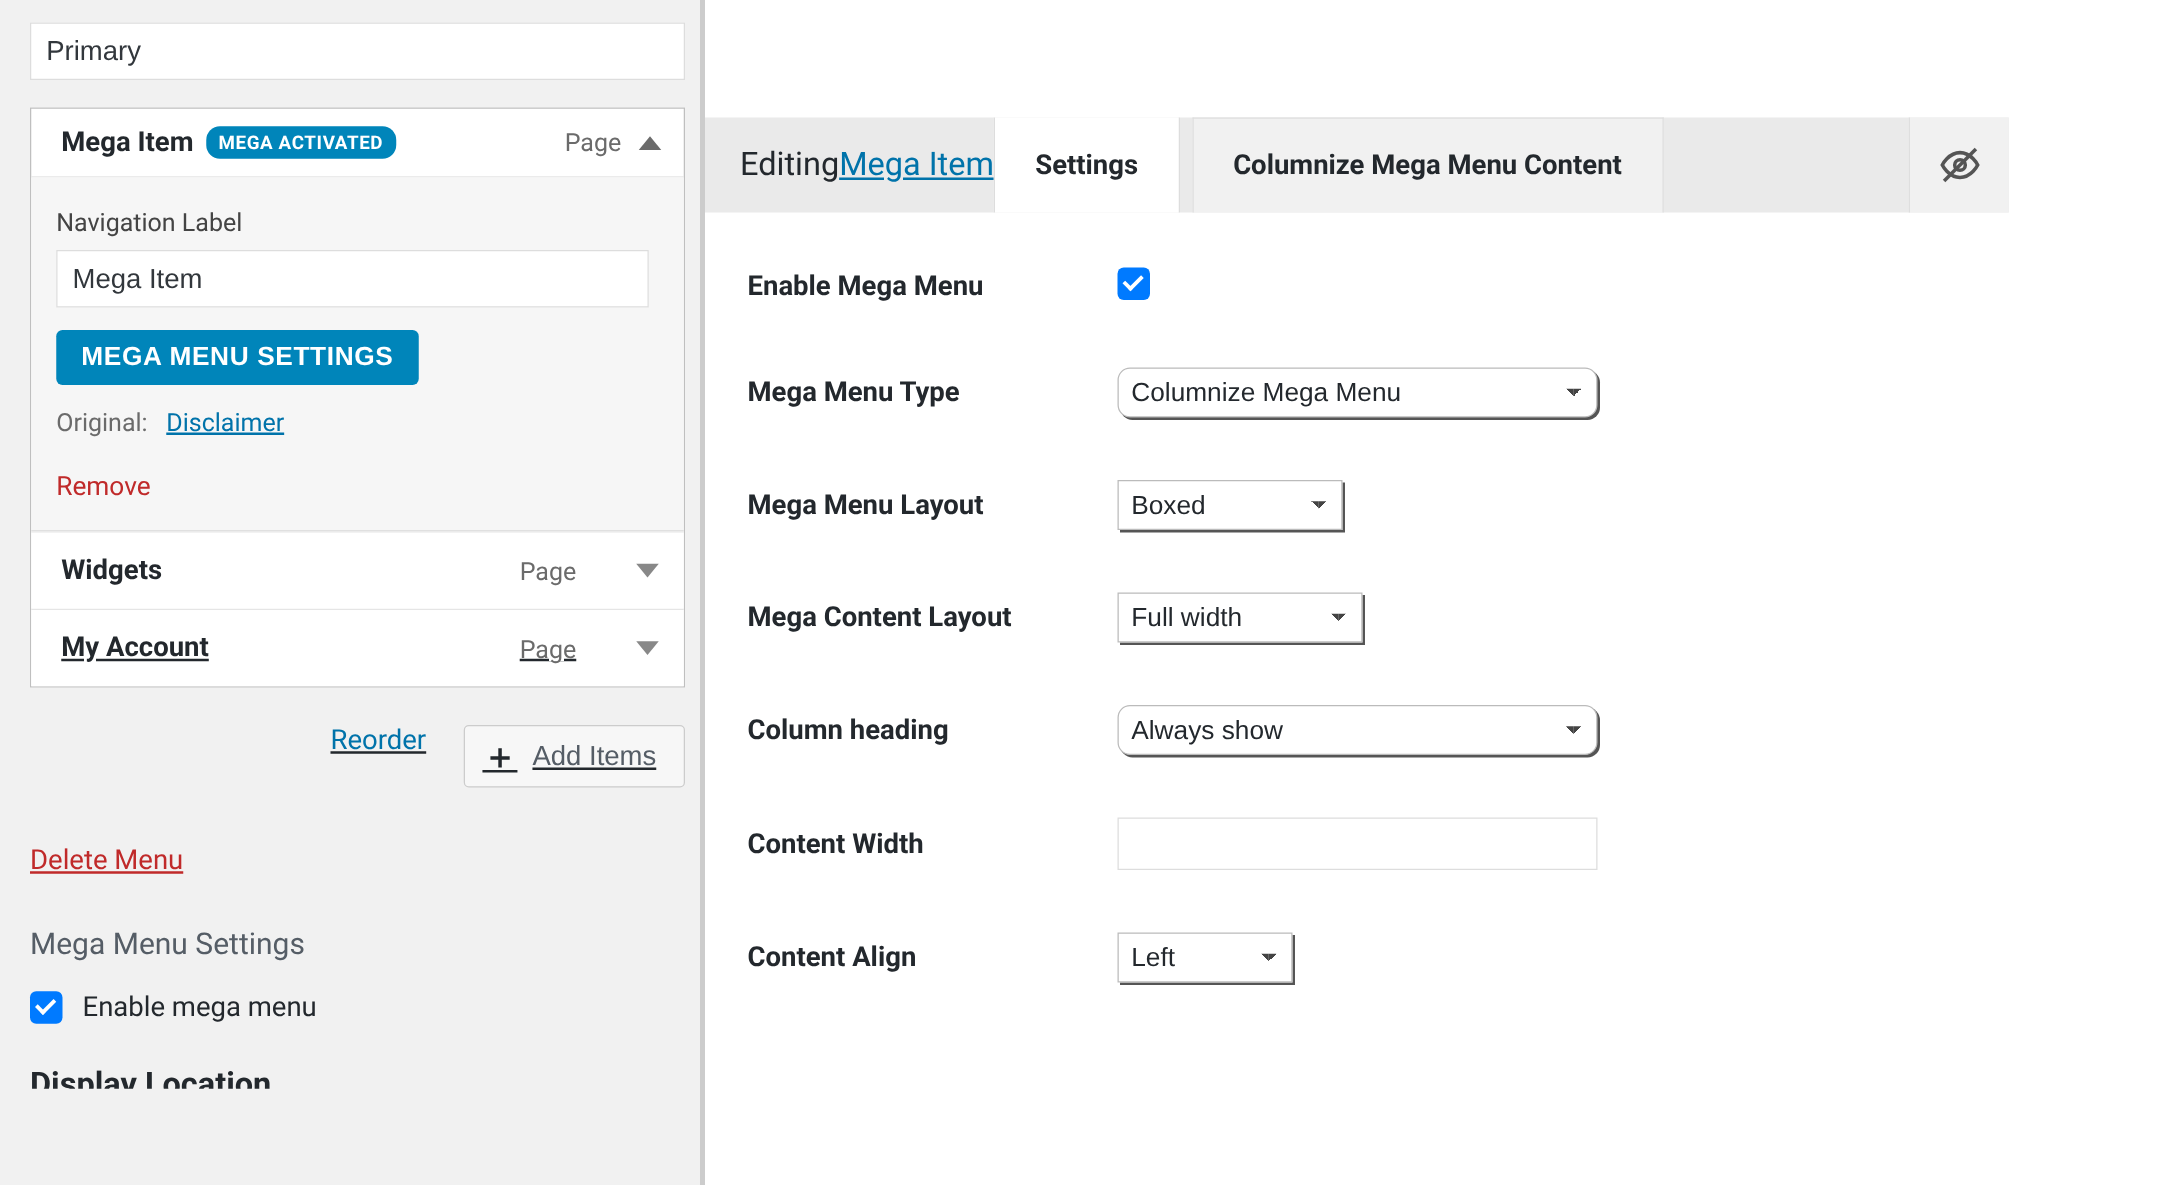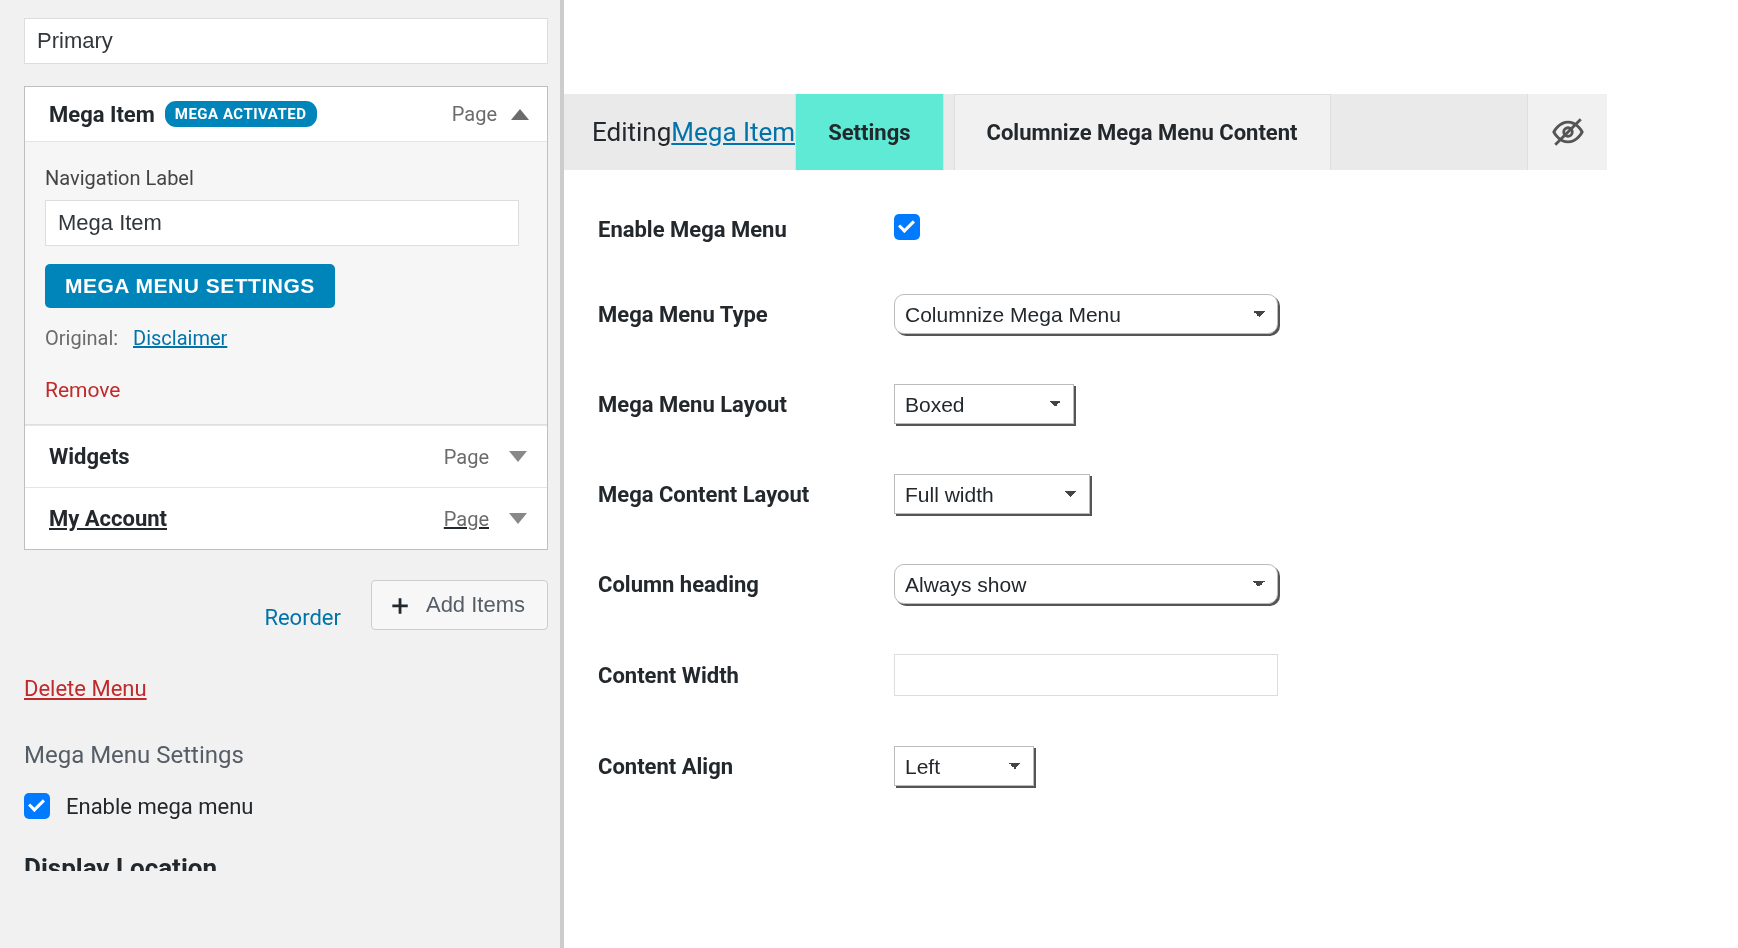--- a/index.html
+++ b/index.html
@@ -133,33 +133,35 @@
     text-decoration: none;
     cursor: pointer;
   }
   .collapsed-item {
     display: flex;
     align-items: center;
     padding: 18px 20px 18px 24px;
     border-top: 1px solid #e5e5e5;
     cursor: pointer;
     background: #fff;
+    gap: 28px;
   }
   .collapsed-item:first-of-type { border-top: none; }
   .collapsed-item .item-type {
     margin-left: auto;
     margin-right: 20px;
   }
   .actions-row {
     display: flex;
-    align-items: flex-end;
+    align-items: flex-start;
     justify-content: flex-end;
     margin-top: 30px;
     gap: 30px;
     width: 524px;
+    text-decoration: underline;
   }
   .reorder-link {
     color: #0073aa;
     font-size: 22px;
     text-decoration: none;
     cursor: pointer;
   }
   .add-items-btn {
     background: #f7f7f7;
     border: 1px solid #ccc;
@@ -254,21 +256,21 @@
     display: flex;
     align-items: center;
     padding: 0 32px;
     font-size: 22px;
     font-weight: 700;
     color: #23282d;
     cursor: pointer;
     border-right: 1px solid #eaeaea;
   }
   .tab.active {
-    background: #5eead4;
+    background: #ffffff;
     border-left: 1px solid #ddd;
     border-right: 1px solid #ddd;
   }
   .tab.secondary {
     background: #f1f1f1;
     border: 1px solid #dedede;
     margin: 0 0 0 10px;
     border-bottom: none;
   }
   .tabbar-spacer { flex: 1; }

